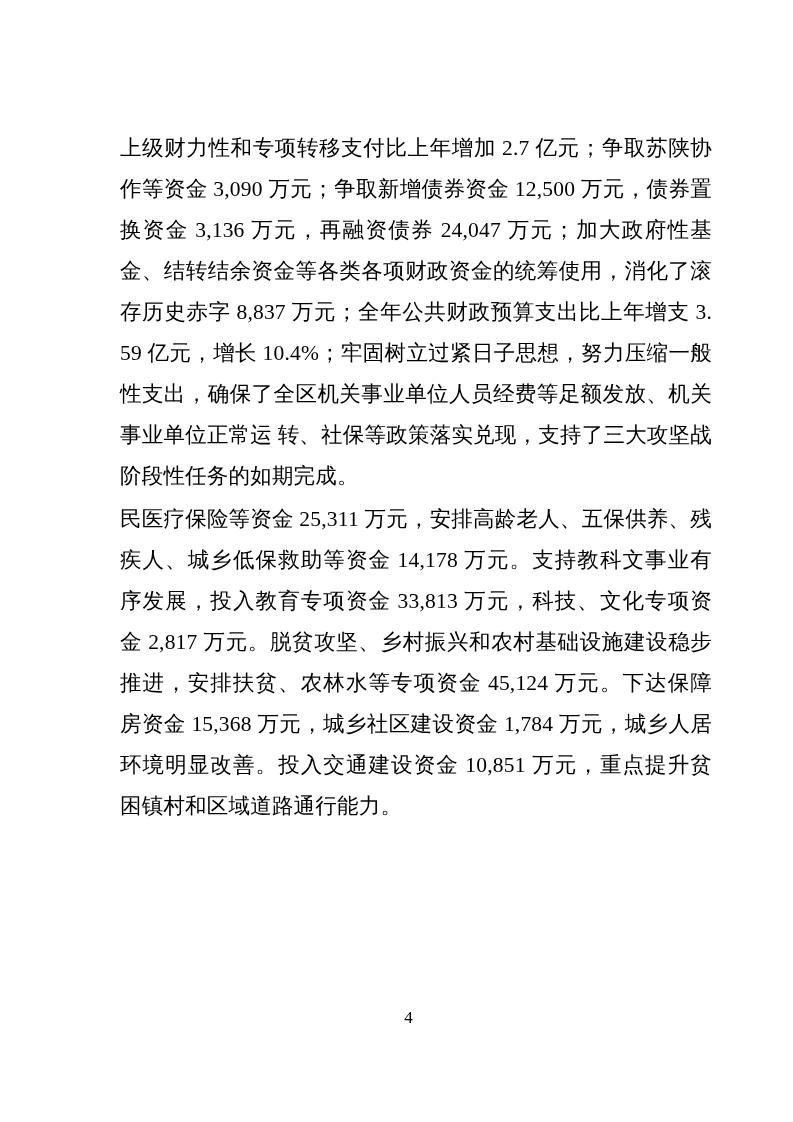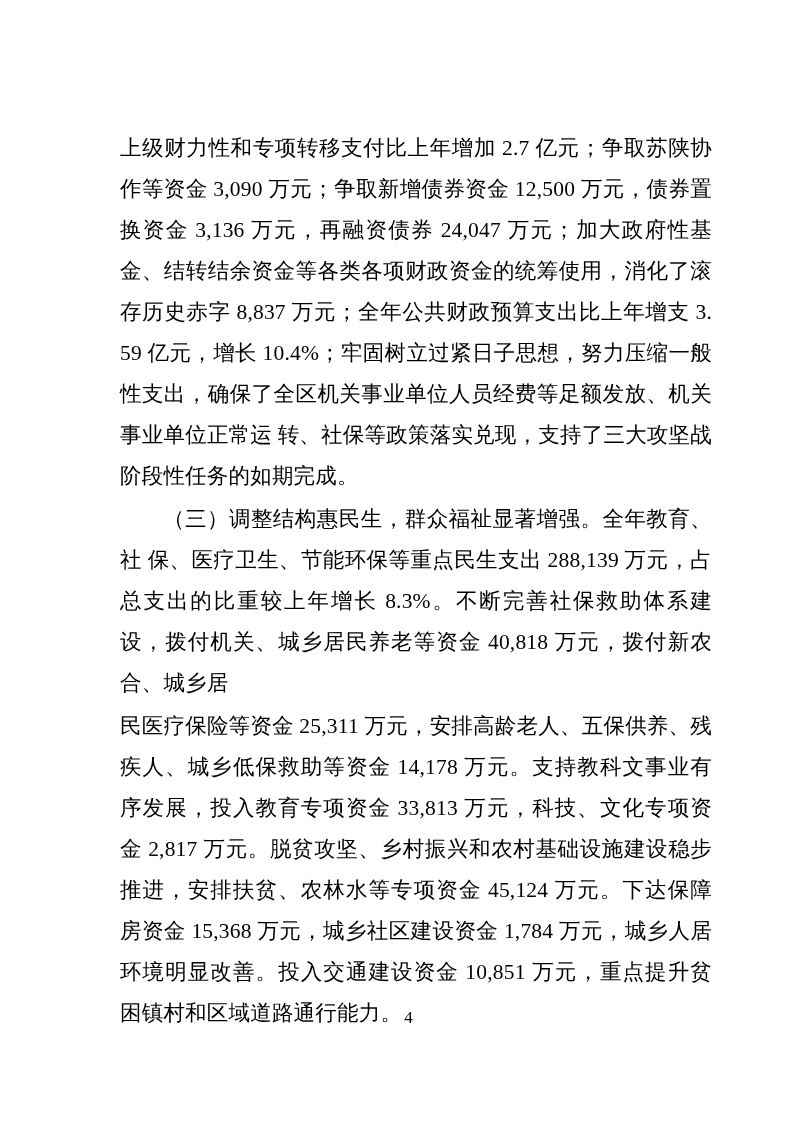--- a/index.html
+++ b/index.html
@@ -52,17 +52,16 @@
     font-size: 17px;
     font-family: "Liberation Serif", "DejaVu Serif", serif;
   }
 </style>
 </head>
 <body>
 
 <div class="page">
   <div class="content">
     <p class="para">上级财力性和专项转移支付比上年增加 2.7 亿元；争取苏陕协作等资金 3,090 万元；争取新增债券资金 12,500 万元，债券置换资金 3,136 万元，再融资债券 24,047 万元；加大政府性基金、结转结余资金等各类各项财政资金的统筹使用，消化了滚存历史赤字 8,837 万元；全年公共财政预算支出比上年增支 3.59 亿元，增长 10.4%；牢固树立过紧日子思想，努力压缩一般性支出，确保了全区机关事业单位人员经费等足额发放、机关事业单位正常运 转、社保等政策落实兑现，支持了三大攻坚战阶段性任务的如期完成。</p>
-    <p class="para indent">（三）调整结构惠民生，群众福祉显著增强。全年教育、社 保、医疗卫生、节能环保等重点民生支出 288,139 万元，占总支出的比重较上年增长 8.3%。不断完善社保救助体系建设，拨付机关、城乡居民养老等资金 40,818 万元，拨付新农合、城乡居</p>
     <p class="para">民医疗保险等资金 25,311 万元，安排高龄老人、五保供养、残疾人、城乡低保救助等资金 14,178 万元。支持教科文事业有序发展，投入教育专项资金 33,813 万元，科技、文化专项资金 2,817 万元。脱贫攻坚、乡村振兴和农村基础设施建设稳步推进，安排扶贫、农林水等专项资金 45,124 万元。下达保障房资金 15,368 万元，城乡社区建设资金 1,784 万元，城乡人居环境明显改善。投入交通建设资金 10,851 万元，重点提升贫困镇村和区域道路通行能力。</p>
   </div>
   <div class="page-number">4</div>
 </div>
 
 </body></html>

